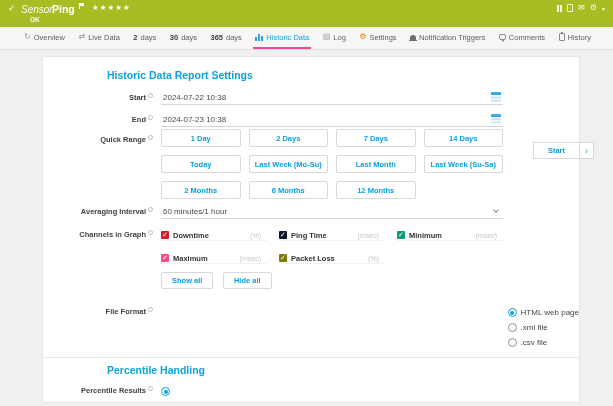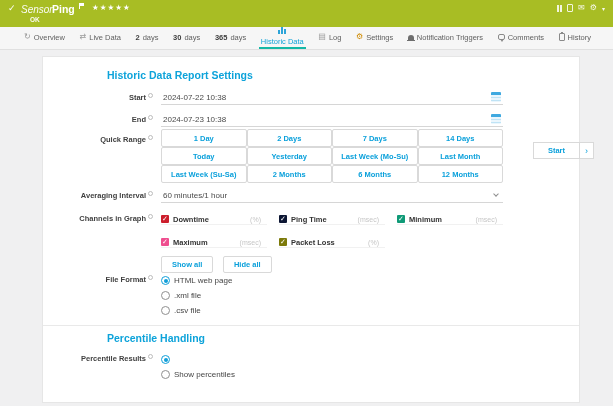--- a/index.html
+++ b/index.html
@@ -22,21 +22,21 @@
   .tb-glyph { font-size:8px; color:rgba(255,255,255,.9); line-height:8px; }
   .tb-caret { font-size:6px; color:rgba(255,255,255,.9); }
 
   
   .tabbar { height:23px; background:#f6f6f6; border-bottom:1px solid #e0e0e0;
     display:flex; align-items:stretch; justify-content:space-between; padding:0 20px 0 22px; }
   .tab { display:flex; align-items:center; gap:3px; font-size:7.5px; color:#5f5f5f;
     cursor:pointer; border-bottom:2px solid transparent; padding:0 2px; white-space:nowrap; }
   .tab .ticon { font-size:8px; color:#999; line-height:8px; }
   .tab .tnum { font-weight:700; color:#3d3d3d; }
-  .tab.active { color:#12a3d8; border-bottom:2px solid #14b8a6;flex-direction:column; }
+  .tab.active { color:#12a3d8; border-bottom:2px solid #ec4899; }
   .bars-icon { display:inline-flex; align-items:flex-end; gap:1px; height:7px; }
   .bars-icon i { display:block; width:2px; background:#2da4d8; }
   .bars-icon i:nth-child(1){height:4px;} .bars-icon i:nth-child(2){height:7px;} .bars-icon i:nth-child(3){height:5px;}
   .gear-amber { color:#cf8a00 !important; }
   .bell-icon { width:6px; height:5px; background:#6e6e6e; border-radius:3px 3px 0 0; position:relative; display:inline-block; }
   .bell-icon::after { content:""; position:absolute; left:-1px; right:-1px; bottom:-1px; height:1px; background:#6e6e6e; }
   .bubble-icon { width:7px; height:6px; border:1px solid #8a8a8a; border-radius:2px; position:relative; display:inline-block; }
   .bubble-icon::after { content:""; position:absolute; left:1px; bottom:-3px; width:0; height:0;
     border-left:2px solid transparent; border-right:2px solid transparent; border-top:3px solid #8a8a8a; }
   .clip-icon { width:6px; height:8px; border:1px solid #8a8a8a; border-radius:1px; position:relative; display:inline-block; }
@@ -54,21 +54,21 @@
   .info { display:inline-block; width:5px; height:5px; border:1px solid #bcbcbc; border-radius:50%;
     margin-left:2px; vertical-align:2px; }
 
   .field { width:342px; position:relative; border-bottom:1px solid #d6d6d6;
     font-size:8px; color:#4a4a4a; padding:2px 16px 4px 2px; height:14px; }
   .cal-icon { position:absolute; right:0; top:1px; width:10px; height:10px; border-radius:1px;
     background:linear-gradient(#3fa9e0 0 3px, #eaf6fd 3px 5px, #bfe3f5 5px 6px, #eaf6fd 6px 8px, #bfe3f5 8px 9px, #eaf6fd 9px); }
   .chev { position:absolute; right:5px; top:3px; width:4px; height:4px;
     border-right:1px solid #8f8f8f; border-bottom:1px solid #8f8f8f; transform:rotate(45deg); }
 
-  .qr-grid { width:342px; display:grid; grid-template-columns:repeat(4,1fr); gap:0; }
+  .qr-grid { width:342px; display:grid; grid-template-columns:repeat(4,1fr); gap:8px; }
   .qr-btn { height:18px; background:#fff; border:1px solid #d9d9d9; border-radius:2px;
     color:#0aa0db; font-size:7.5px; font-weight:600; display:flex; align-items:center; justify-content:center;
     font-family:inherit; cursor:pointer; }
 
   .ch-grid { width:342px; display:grid; grid-template-columns:repeat(3,1fr); column-gap:6px; row-gap:2px;gap:12px; }
   .ch-cell { display:flex; align-items:center; height:11px; border-bottom:1px solid #f1f1f1; padding-right:6px; }
   .ch-box { width:8px; height:8px; border-radius:1px; margin-right:4px; position:relative; flex:none; }
   .ch-box::after { content:"\2713"; position:absolute; left:0; top:0; width:8px; height:8px;
     color:#fff; font-size:7px; line-height:8px; text-align:center; }
   .ch-name { font-size:7.5px; color:#333; font-weight:600; }
@@ -91,21 +91,21 @@
 
   .wizard { position:absolute; left:533px; top:92px; display:flex; z-index:5; }
   .wz-start { width:47px; height:17px; background:#fff; border:1px solid #d9d9d9;
     color:#0aa0db; font-size:7.5px; font-weight:700; display:flex; align-items:center; justify-content:center;
     font-family:inherit; cursor:pointer; }
   .wz-next { width:14px; height:17px; background:#fff; border:1px solid #d9d9d9; border-left:none;
     color:#0aa0db; font-size:9px; display:flex; align-items:center; justify-content:center;
     font-family:inherit; cursor:pointer; }
 
   .mt9{margin-top:9px;} .mt8{margin-top:8px;} .mt2{margin-top:2px;} .mt6{margin-top:6px;}
-  .mt11{margin-top:11px;} .mt5{margin-top:5px;} .mt16{} .mt7{margin-top:7px;}
+  .mt11{margin-top:11px;} .mt5{margin-top:5px;} .mt16{margin-top:16px;justify-content:space-between;} .mt7{margin-top:7px;}
 </style>
 </head>
 <body>
 
 <div class="topbar">
   <span class="tb-check">✓</span>
   <span class="tb-kind">Sensor</span>
   <span class="tb-name">Ping</span>
   <span class="flag-icon"></span>
   <span class="tb-stars">★★★★★</span>
@@ -207,21 +207,20 @@
     <div class="frow mt2">
       <div class="flabel" style="padding-top:6px;">
         <span>Quick Range</span><span class="info"></span>
       </div>
       <div class="qr-grid">
         <button class="qr-btn">1 Day</button>
         <button class="qr-btn">2 Days</button>
         <button class="qr-btn">7 Days</button>
         <button class="qr-btn">14 Days</button>
         <button class="qr-btn">Today</button>
-        <button class="qr-btn">Yesterday</button>
         <button class="qr-btn">Last Week (Mo-Su)</button>
         <button class="qr-btn">Last Month</button>
         <button class="qr-btn">Last Week (Su-Sa)</button>
         <button class="qr-btn">2 Months</button>
         <button class="qr-btn">6 Months</button>
         <button class="qr-btn">12 Months</button>
       </div>
     </div>
 
     <div class="frow mt6">

